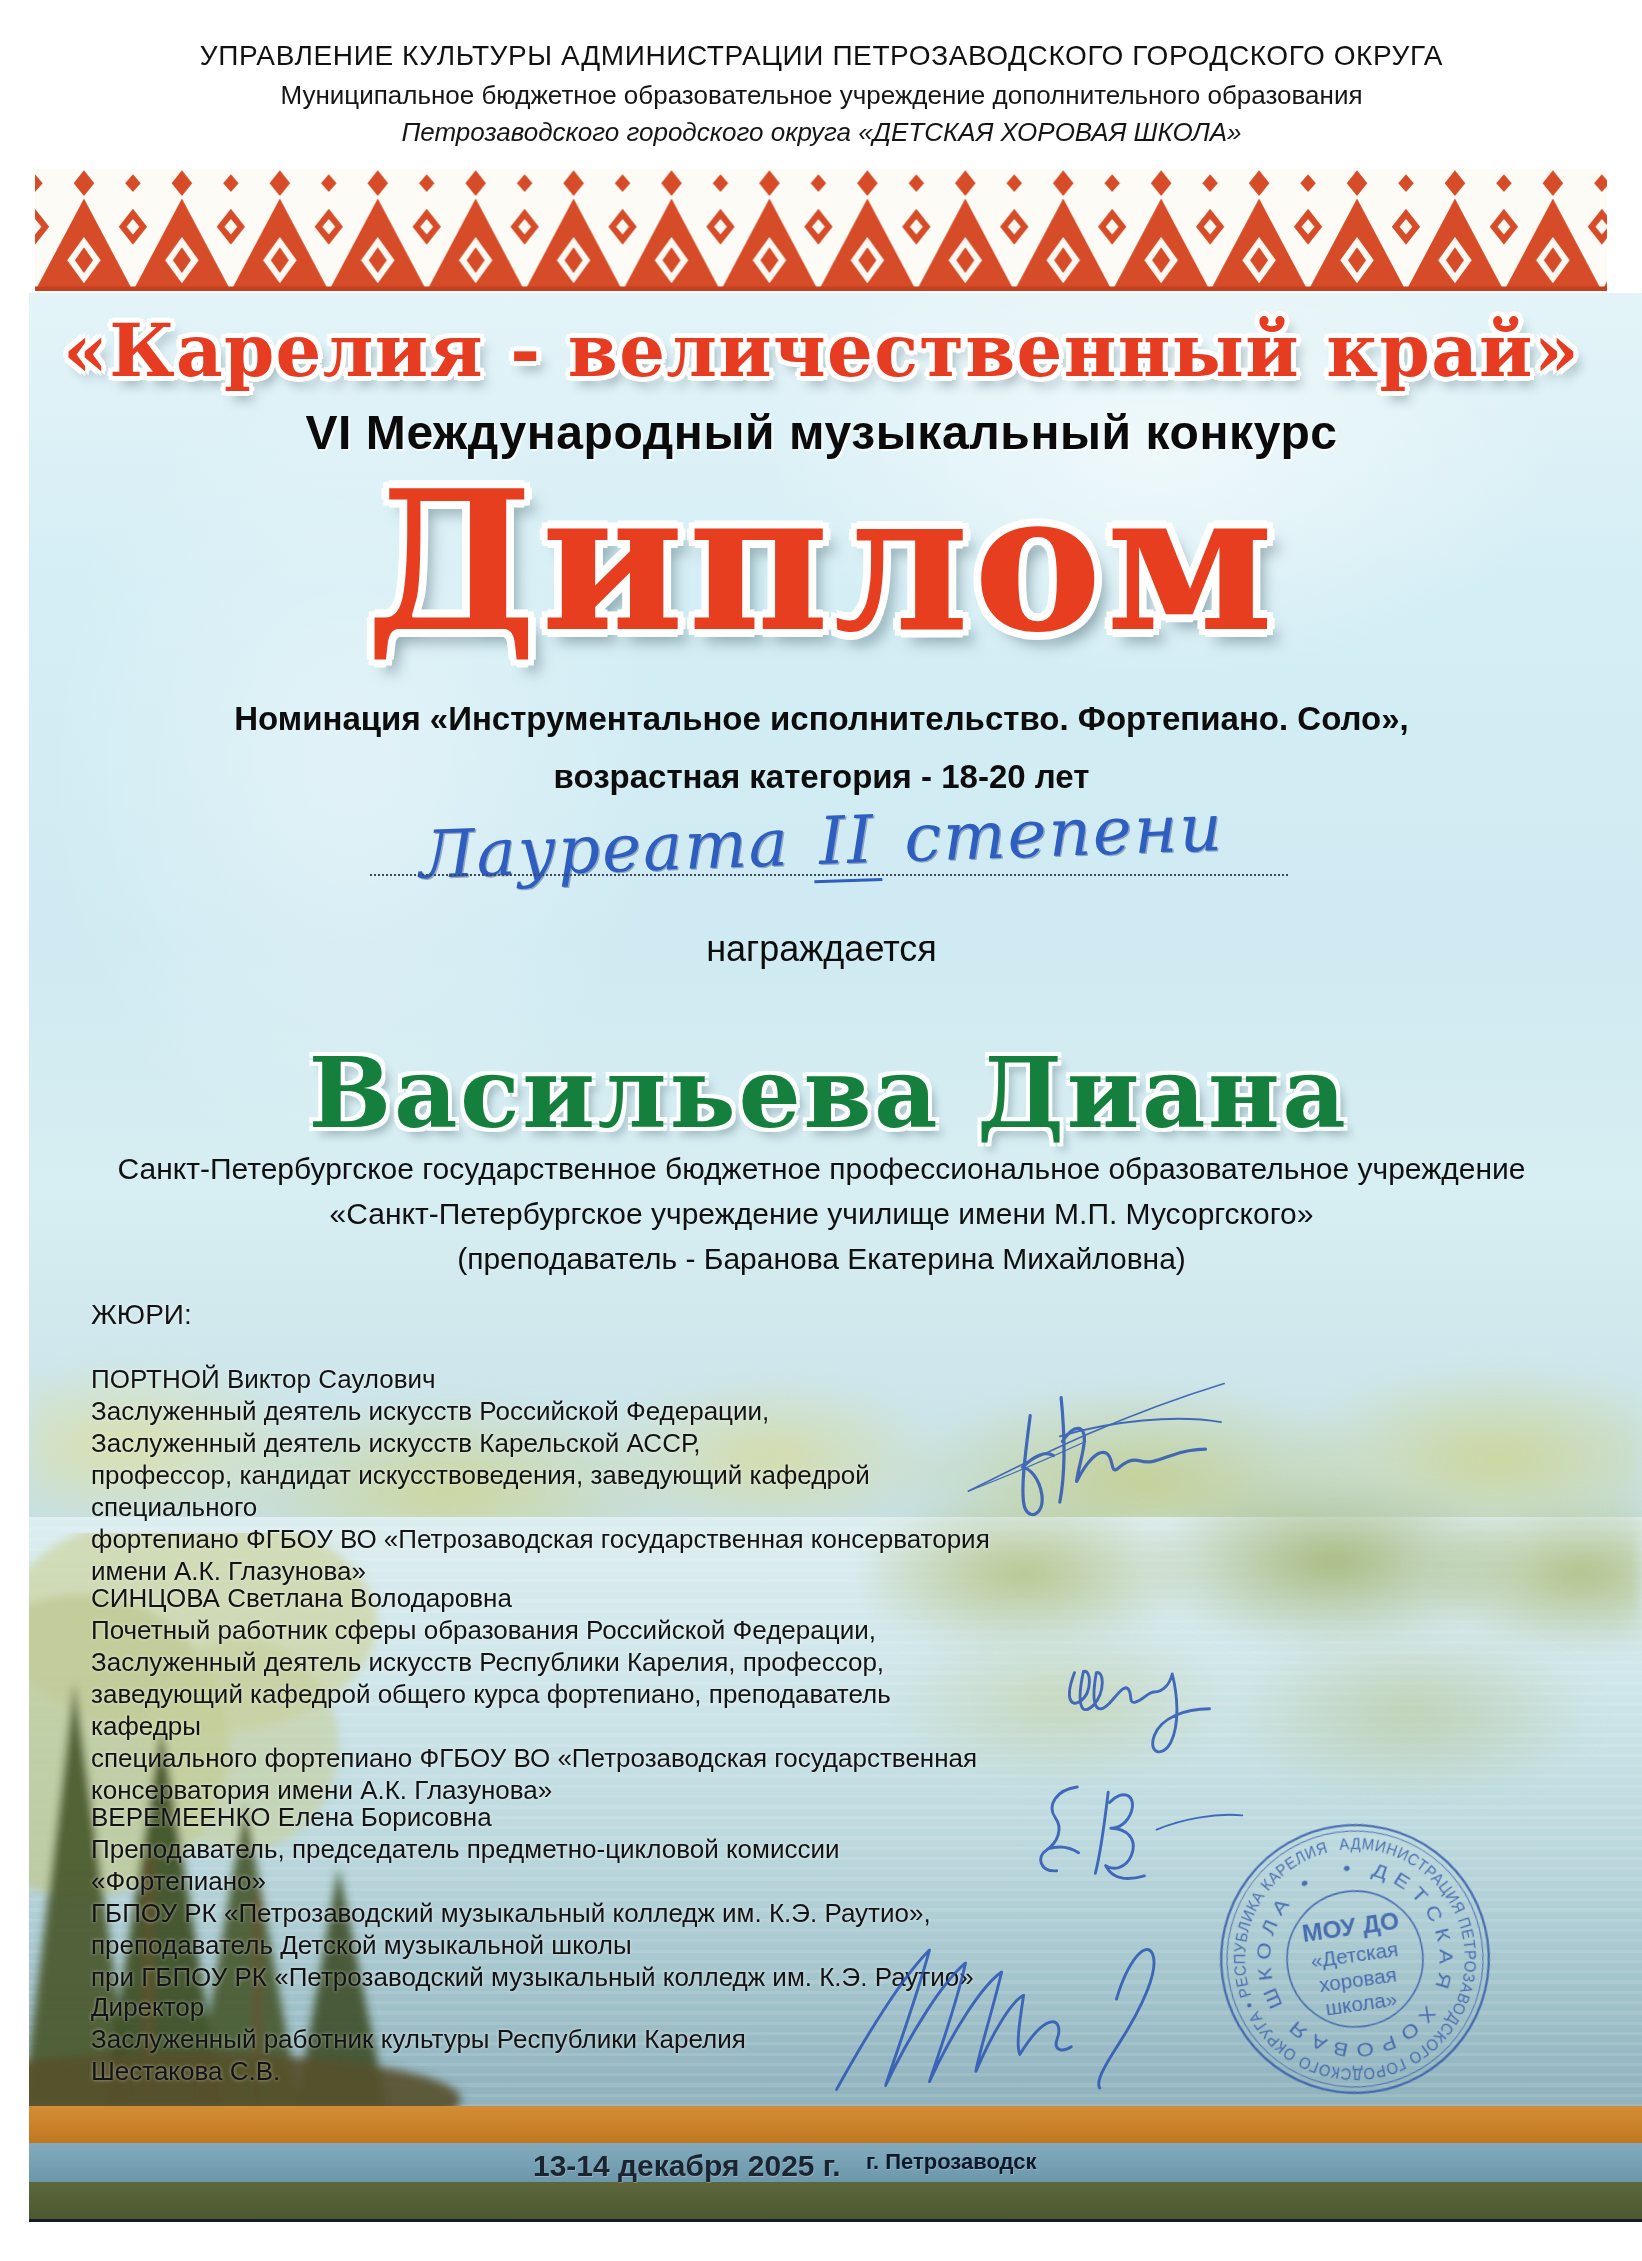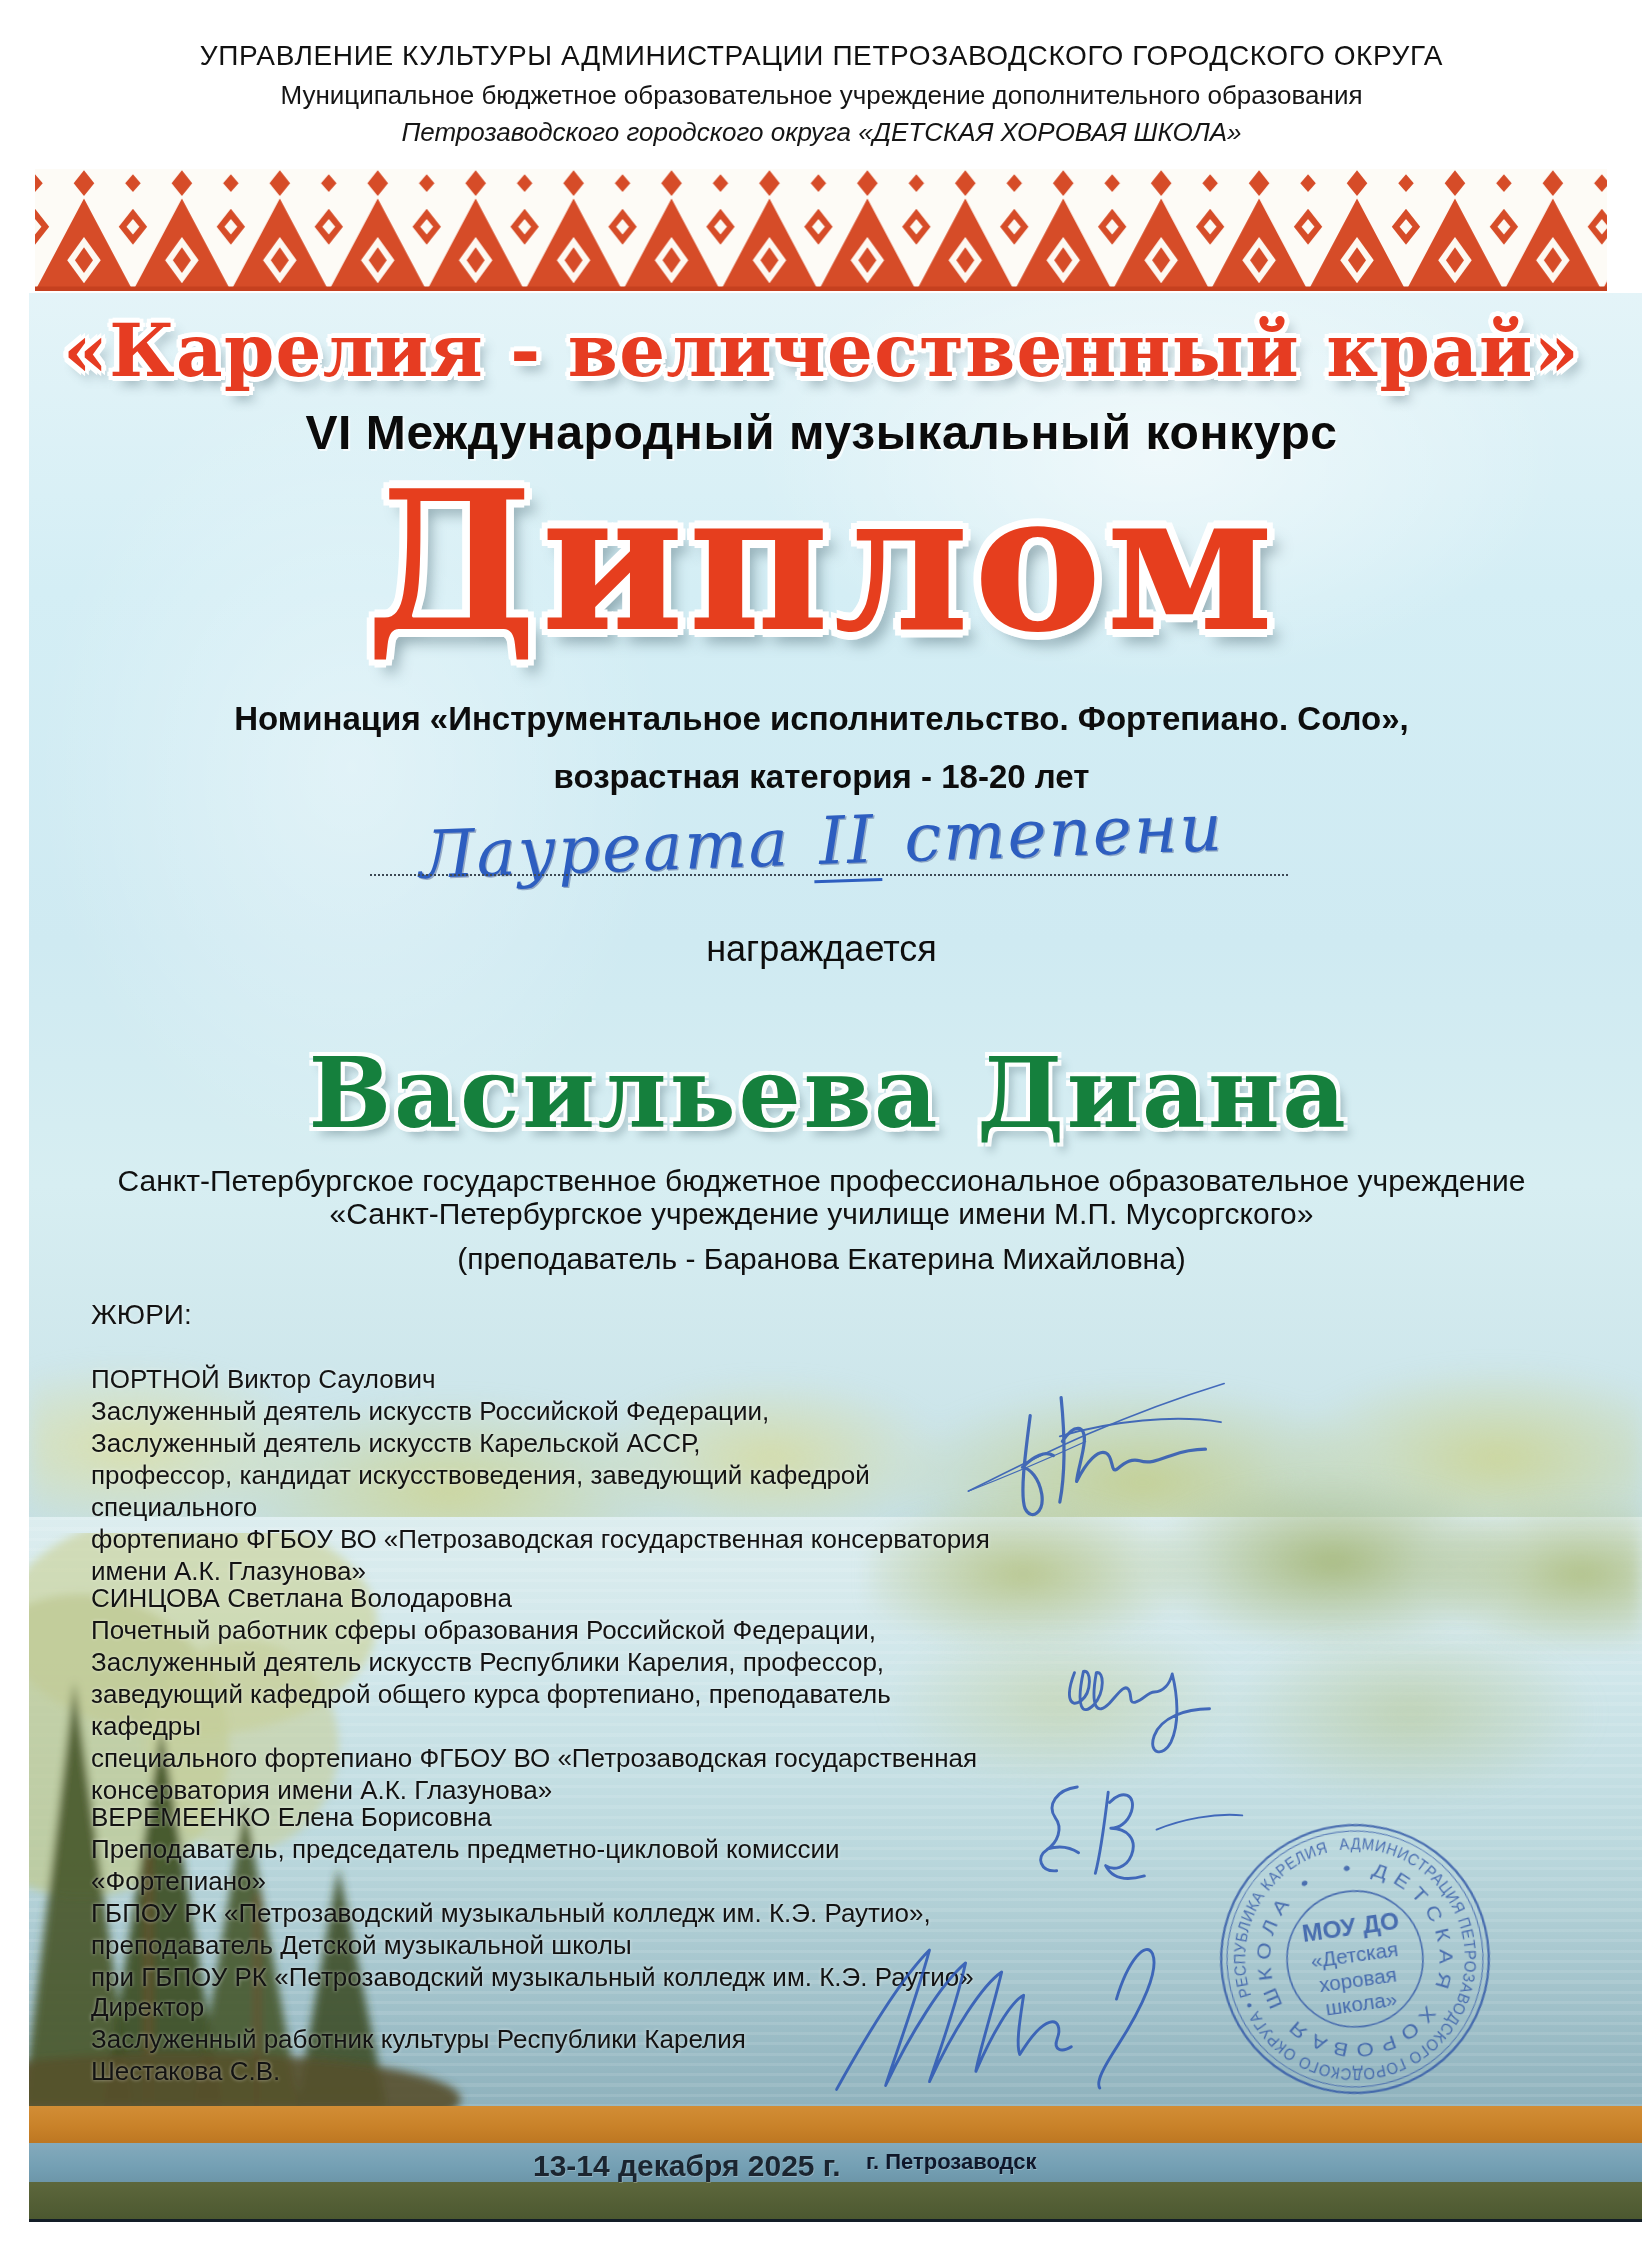--- a/index.html
+++ b/index.html
@@ -64,21 +64,21 @@
   .hand{top:803px;font-family:"DejaVu Serif",serif;font-style:italic;font-size:66px;
      color:#2d5ec0;transform:rotate(-2deg);letter-spacing:1.9px;
      text-shadow:1.3px 1.3px 0 rgba(20,40,110,.35);}
   .hand .num{border-bottom:3.9px solid #2d5ec0;padding:0 6.4px;}
   .dotted{top:874px;left:370px;width:918px;border-top:2.6px dotted #3c4854;height:0;}
   .presented{top:928px;font-size:36px;color:#0d0d0d;}
   .name{top:1035px;font-size:98px;color:#15803d;letter-spacing:2.6px;
      text-shadow:-3.9px -3.9px 0 rgba(255,255,255,.9),3.9px -3.9px 0 rgba(255,255,255,.9),
       -3.9px 3.9px 0 rgba(255,255,255,.9),3.9px 3.9px 0 rgba(255,255,255,.9),6.4px 7.7px 9px rgba(70,100,110,.4);margin-left:7px;}
   .inst{font-size:30px;color:#101010;}
-  .inst1{top:1152px;margin-top:12px;} .inst2{top:1197px;} .inst3{top:1242px;}
+  .inst1{top:1152px;} .inst2{top:1197px;} .inst3{top:1242px;}
   .jury-col{left:91px;width:915px;font-size:26px;line-height:32px;color:#131313;
      text-shadow:0 0 3.9px rgba(255,255,255,.55);}
   .jury-h{top:1299px;font-size:28px;}
   .jm0{top:1363px;} .jm1{top:1582px;} .jm2{top:1801px;} .dir{top:1991px;}
   .sig{z-index:3;}
   .sig path{stroke:#2b55b4;fill:none;stroke-linecap:round;stroke-linejoin:round;}
   .stamp{z-index:3;left:1216px;top:1820px;width:278px;height:278px;transform:rotate(-8deg);opacity:.8;}
   .footer-date{top:2149px;left:533px;font-size:30px;font-weight:bold;color:#1b2530;z-index:2;
      text-shadow:0.6px 0.6px 0 rgba(255,255,255,.25);}
   .footer-city{top:2149px;left:866px;font-size:22px;font-weight:bold;color:#0f172a;z-index:2;

